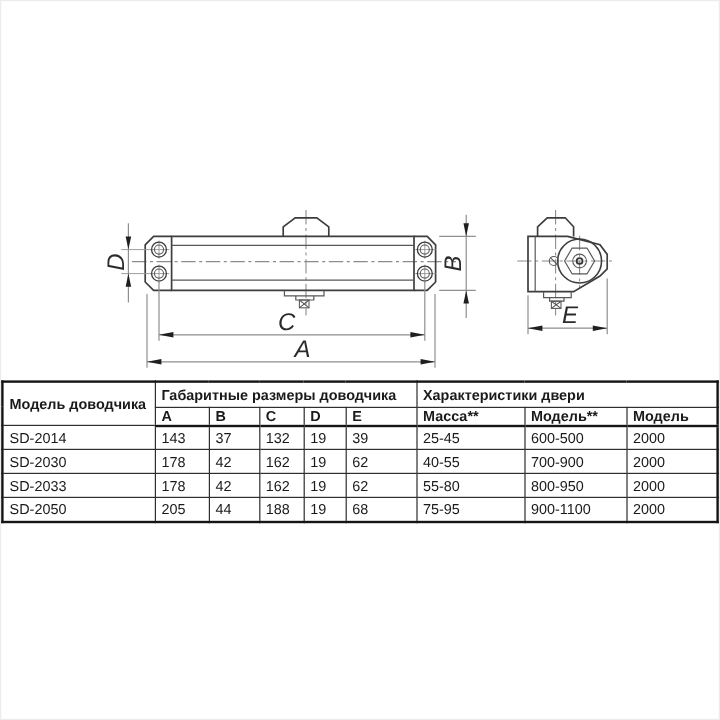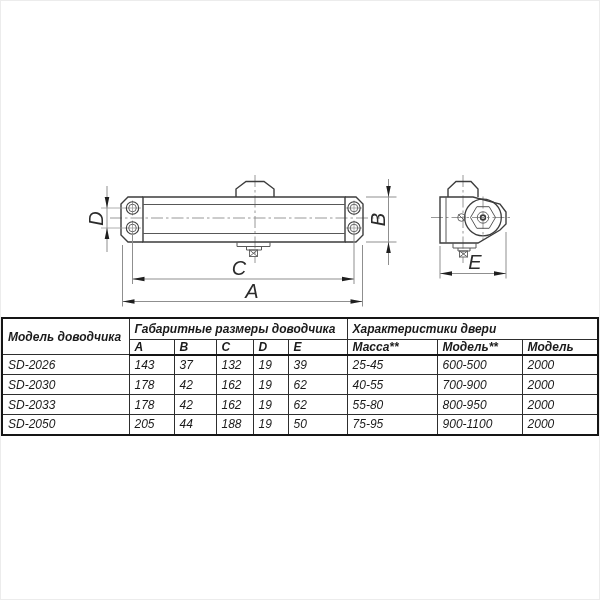--- a/index.html
+++ b/index.html
@@ -15,21 +15,20 @@
   .dim{stroke:#8f8f8f;stroke-width:1;fill:none;}
   .center{stroke:#8c8c8c;stroke-width:0.9;fill:none;stroke-dasharray:12 3 2.5 3;}
   .tick{stroke:#9a9a9a;stroke-width:0.8;fill:none;}
   .arrow{fill:#1f1f1f;stroke:none;}
   .dim-label{font:italic 20px "Liberation Sans","DejaVu Sans",sans-serif;fill:#2b2b2b;}
   table.spec{
     position:absolute;left:1px;top:317px;width:596px;
     border-collapse:collapse;table-layout:fixed;
     font-size:12px;color:#1a1a1a;
     border:2px solid #151515;
-    font-style:italic;
   }
   table.spec th,table.spec td{
     border:1px solid #2e2e2e;
     padding:0 2px 0 5px;text-align:left;vertical-align:middle;
     font-weight:normal;white-space:nowrap;overflow:hidden;
   }
   table.spec th{font-weight:bold;}
   th.model-head{padding-left:12px;border-bottom:2px solid #151515;}
   tr.cols-row th{border-bottom:2px solid #151515;}
   th.group2{padding-left:15px;}
@@ -163,21 +162,21 @@
       <th>A</th>
       <th>B</th>
       <th>C</th>
       <th>D</th>
       <th>E</th>
       <th>Масса**</th>
       <th>Модель**</th>
       <th>Модель</th>
     </tr>
     <tr class="data-row">
-      <td class="model-cell">SD-2026</td>
+      <td class="model-cell">SD-2014</td>
       <td>143</td>
       <td>37</td>
       <td>132</td>
       <td>19</td>
       <td>39</td>
       <td>25-45</td>
       <td>600-500</td>
       <td>2000</td>
     </tr>
     <tr class="data-row">
@@ -201,20 +200,20 @@
       <td>55-80</td>
       <td>800-950</td>
       <td>2000</td>
     </tr>
     <tr class="data-row">
       <td class="model-cell">SD-2050</td>
       <td>205</td>
       <td>44</td>
       <td>188</td>
       <td>19</td>
-      <td>50</td>
+      <td>68</td>
       <td>75-95</td>
       <td>900-1100</td>
       <td>2000</td>
     </tr>
   </tbody>
     </table>
 </div>
 
 </body></html>

